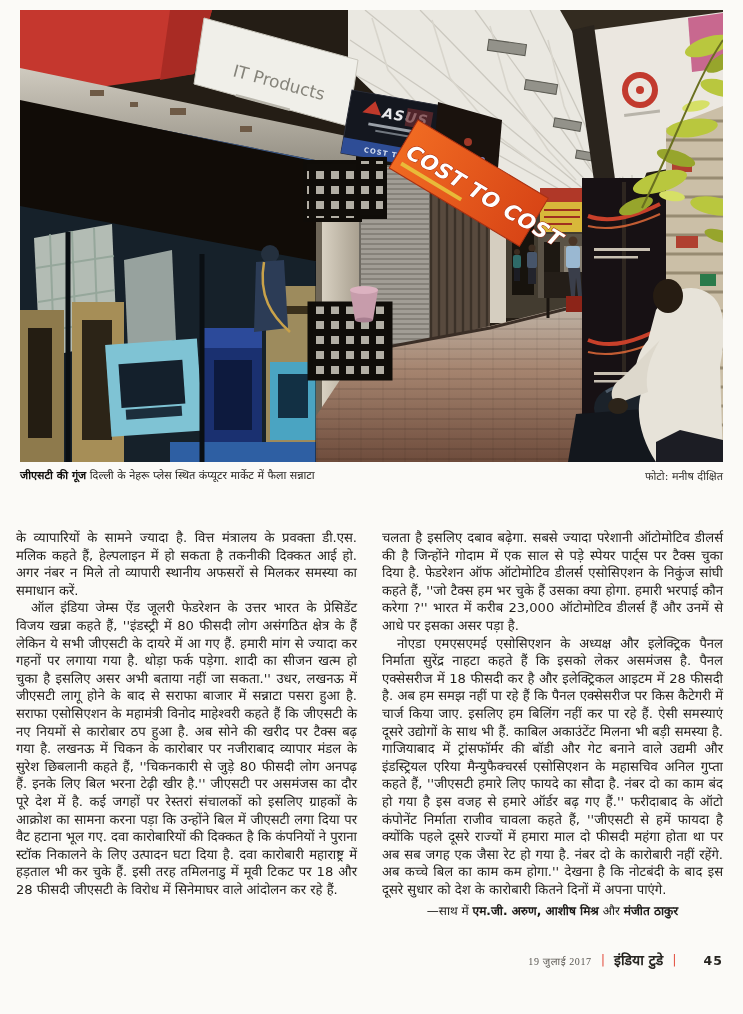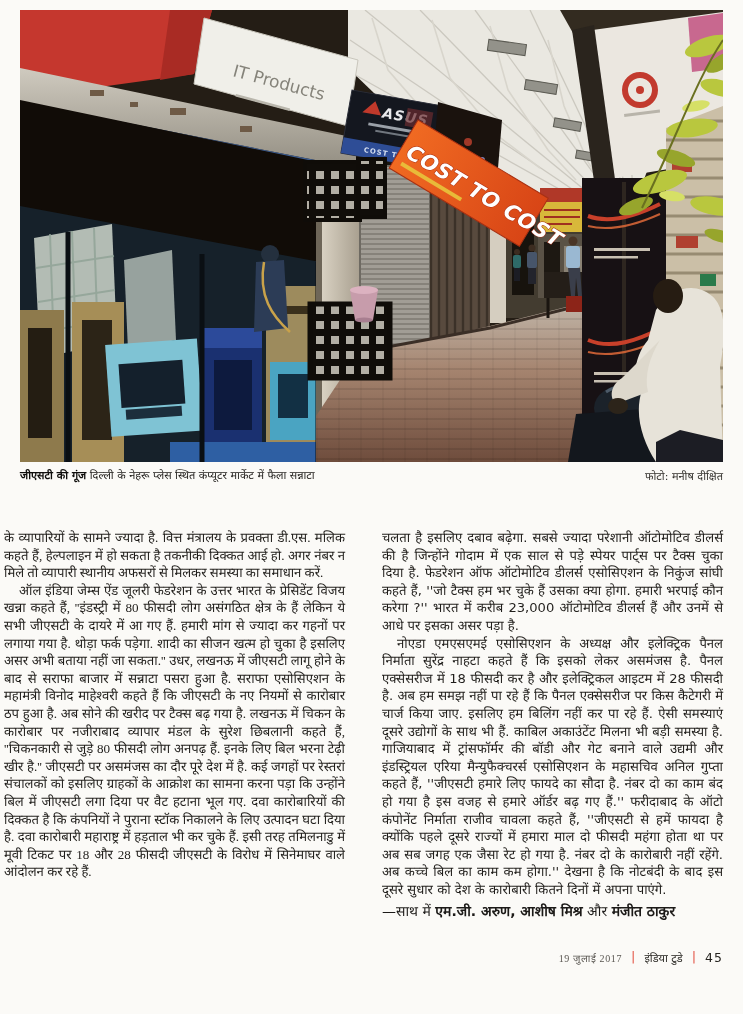--- a/index.html
+++ b/index.html
@@ -13,34 +13,34 @@
   .photo-wrap svg{display:block;}
   .caption-row{
     position:absolute; left:20px; top:468px; width:703px;
     display:flex; justify-content:space-between; align-items:flex-end;
   }
   .caption{font-size:11px; color:#23211e; line-height:15px;}
   .caption b{font-weight:bold; color:#0f0e0c;}
   .credit{font-size:11px; color:#34322e;}
   .col{position:absolute; top:529px; width:341px; color:#201e1b;
        font-size:13.1px; line-height:17.6px; text-align:justify;}
-  .col-left{left:4px;font-family:Liberation Serif, serif;}
+  .col-left{left:16px;}
   .col-right{left:382px;}
   .col p{margin:0;}
   .col p.indent{text-indent:15px;}
-  .byline{margin-top:5px; text-align:left; font-size:14px; color:#1c1a18;}
+  .byline{margin-top:5px; text-align:center; font-size:12px; color:#1c1a18;}
   .byline b{font-weight:bold;}
   .footer{
     position:absolute; right:20px; top:950px;
     display:flex; align-items:baseline; gap:9px;
   }
   .footer .date{font-family:"Liberation Serif","DejaVu Serif",serif; font-size:10px; letter-spacing:0.6px; color:#5a5752;}
   .footer .sep{color:#e4584a; font-size:13px; font-weight:400; transform:translateY(-1px);}
-  .footer .mag{font-size:11px; font-weight:normal; color:#262420;}
-  .footer .pagenum{font-size:12.5px; font-weight:normal; color:#262420; letter-spacing:1px;}
+  .footer .mag{font-size:14px; font-weight:bold; color:#262420;}
+  .footer .pagenum{font-size:12.5px; font-weight:bold; color:#262420; letter-spacing:1px;margin-left:18px;}
 </style>
 </head>
 <body>
 
 <div class="page">
 
   <div class="photo-wrap">
     <svg width="703" height="452" viewBox="0 0 703 452">
       <defs>
         <linearGradient id="gFloor" x1="0" y1="285" x2="0" y2="452" gradientUnits="userSpaceOnUse">

